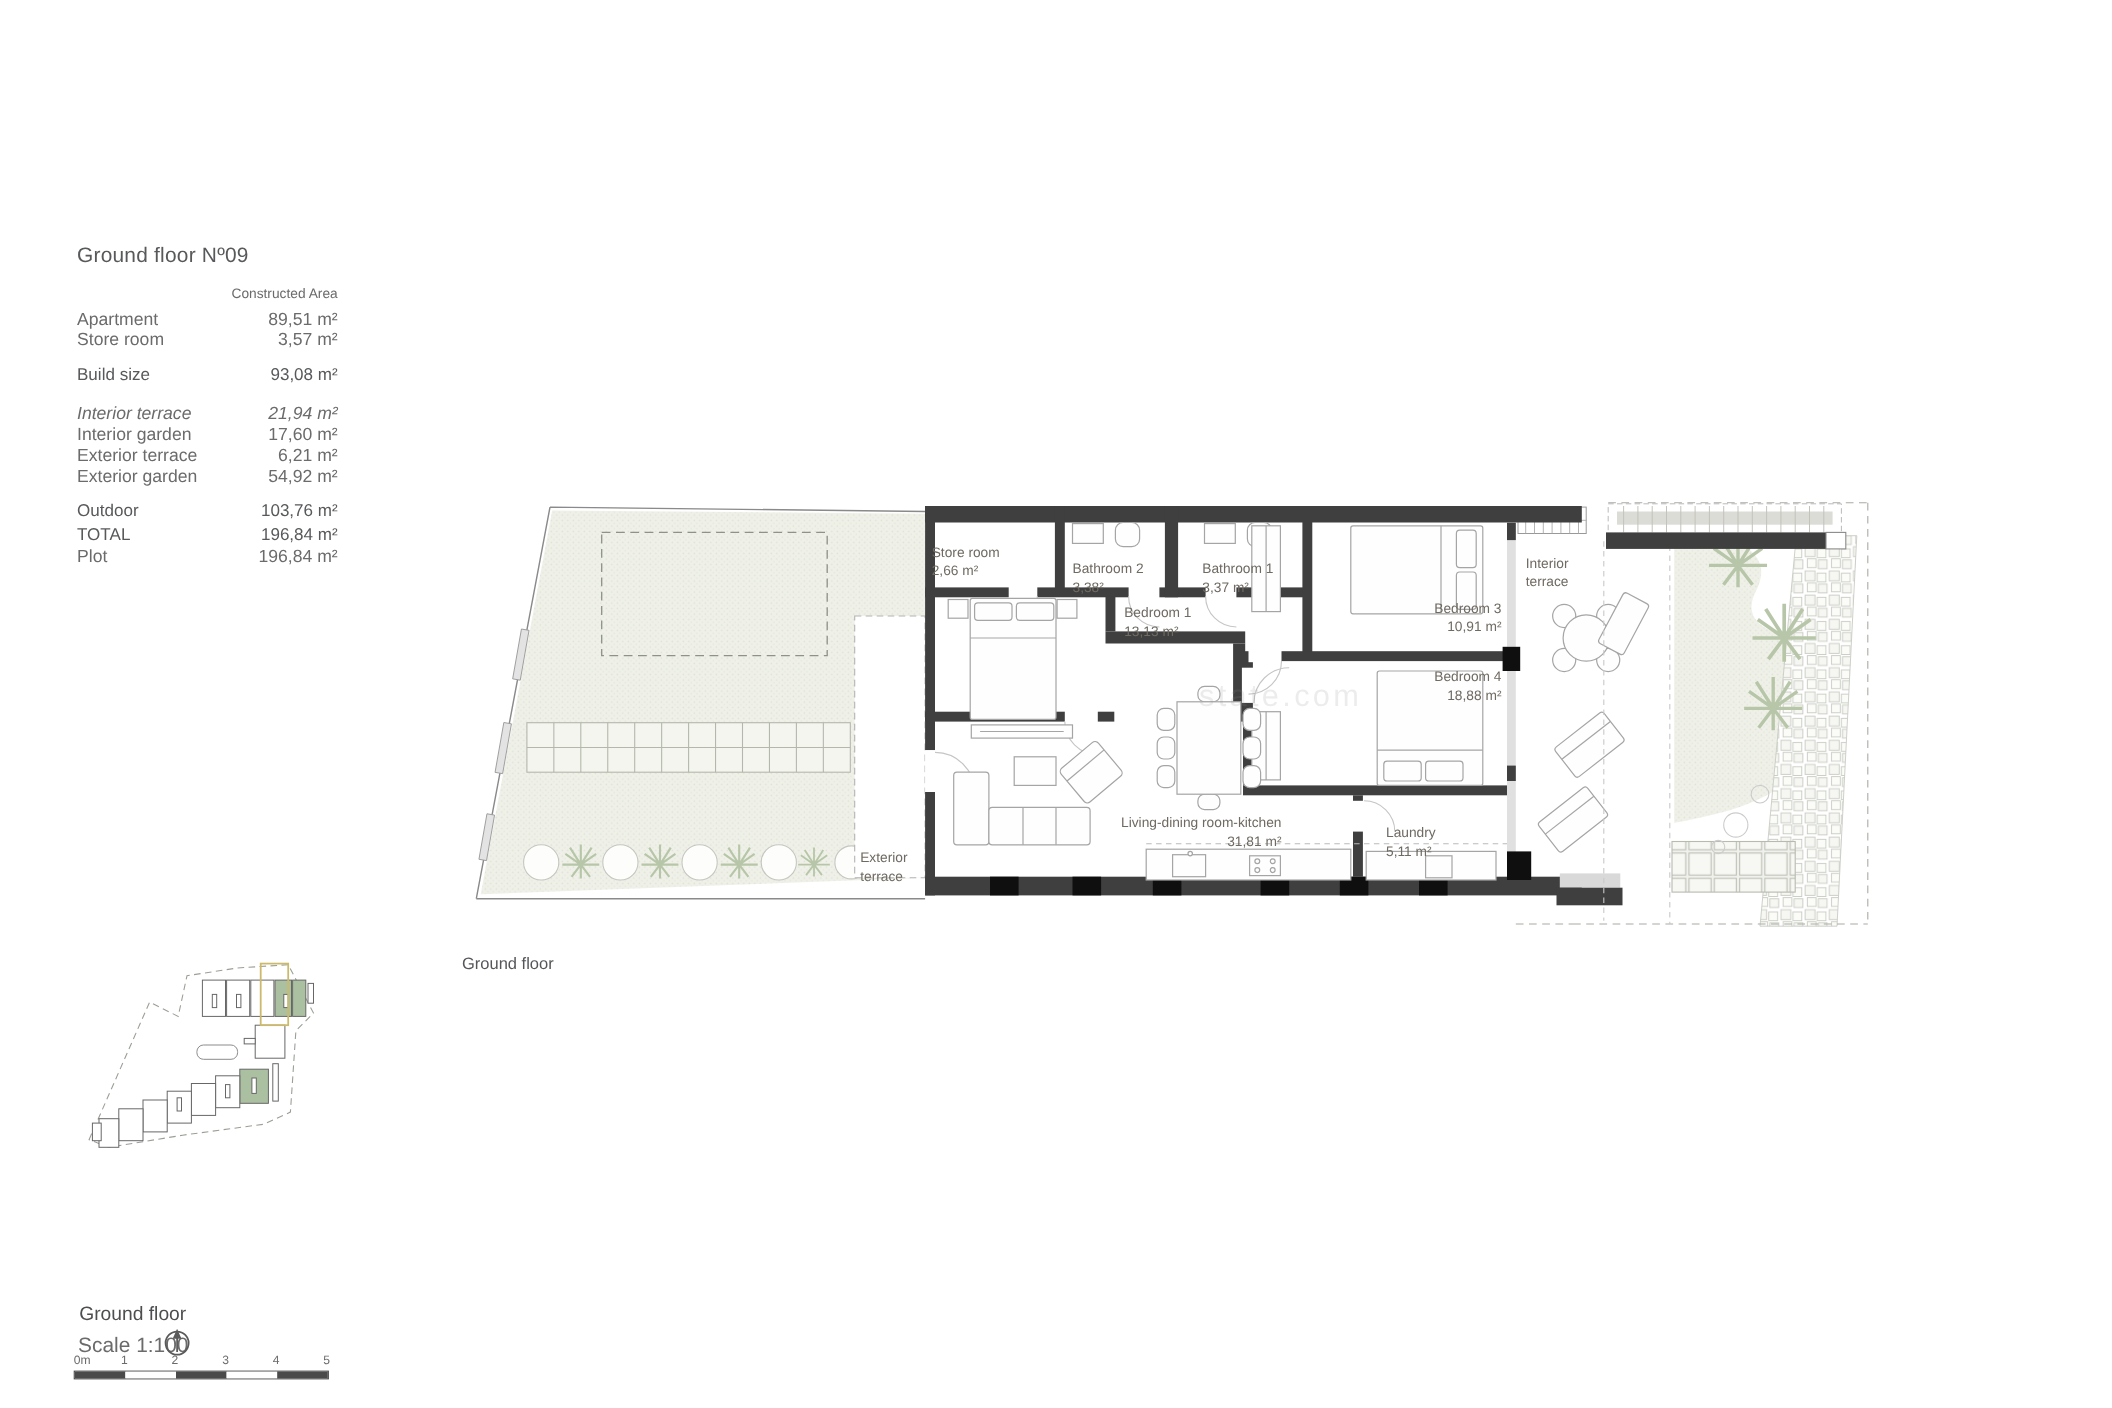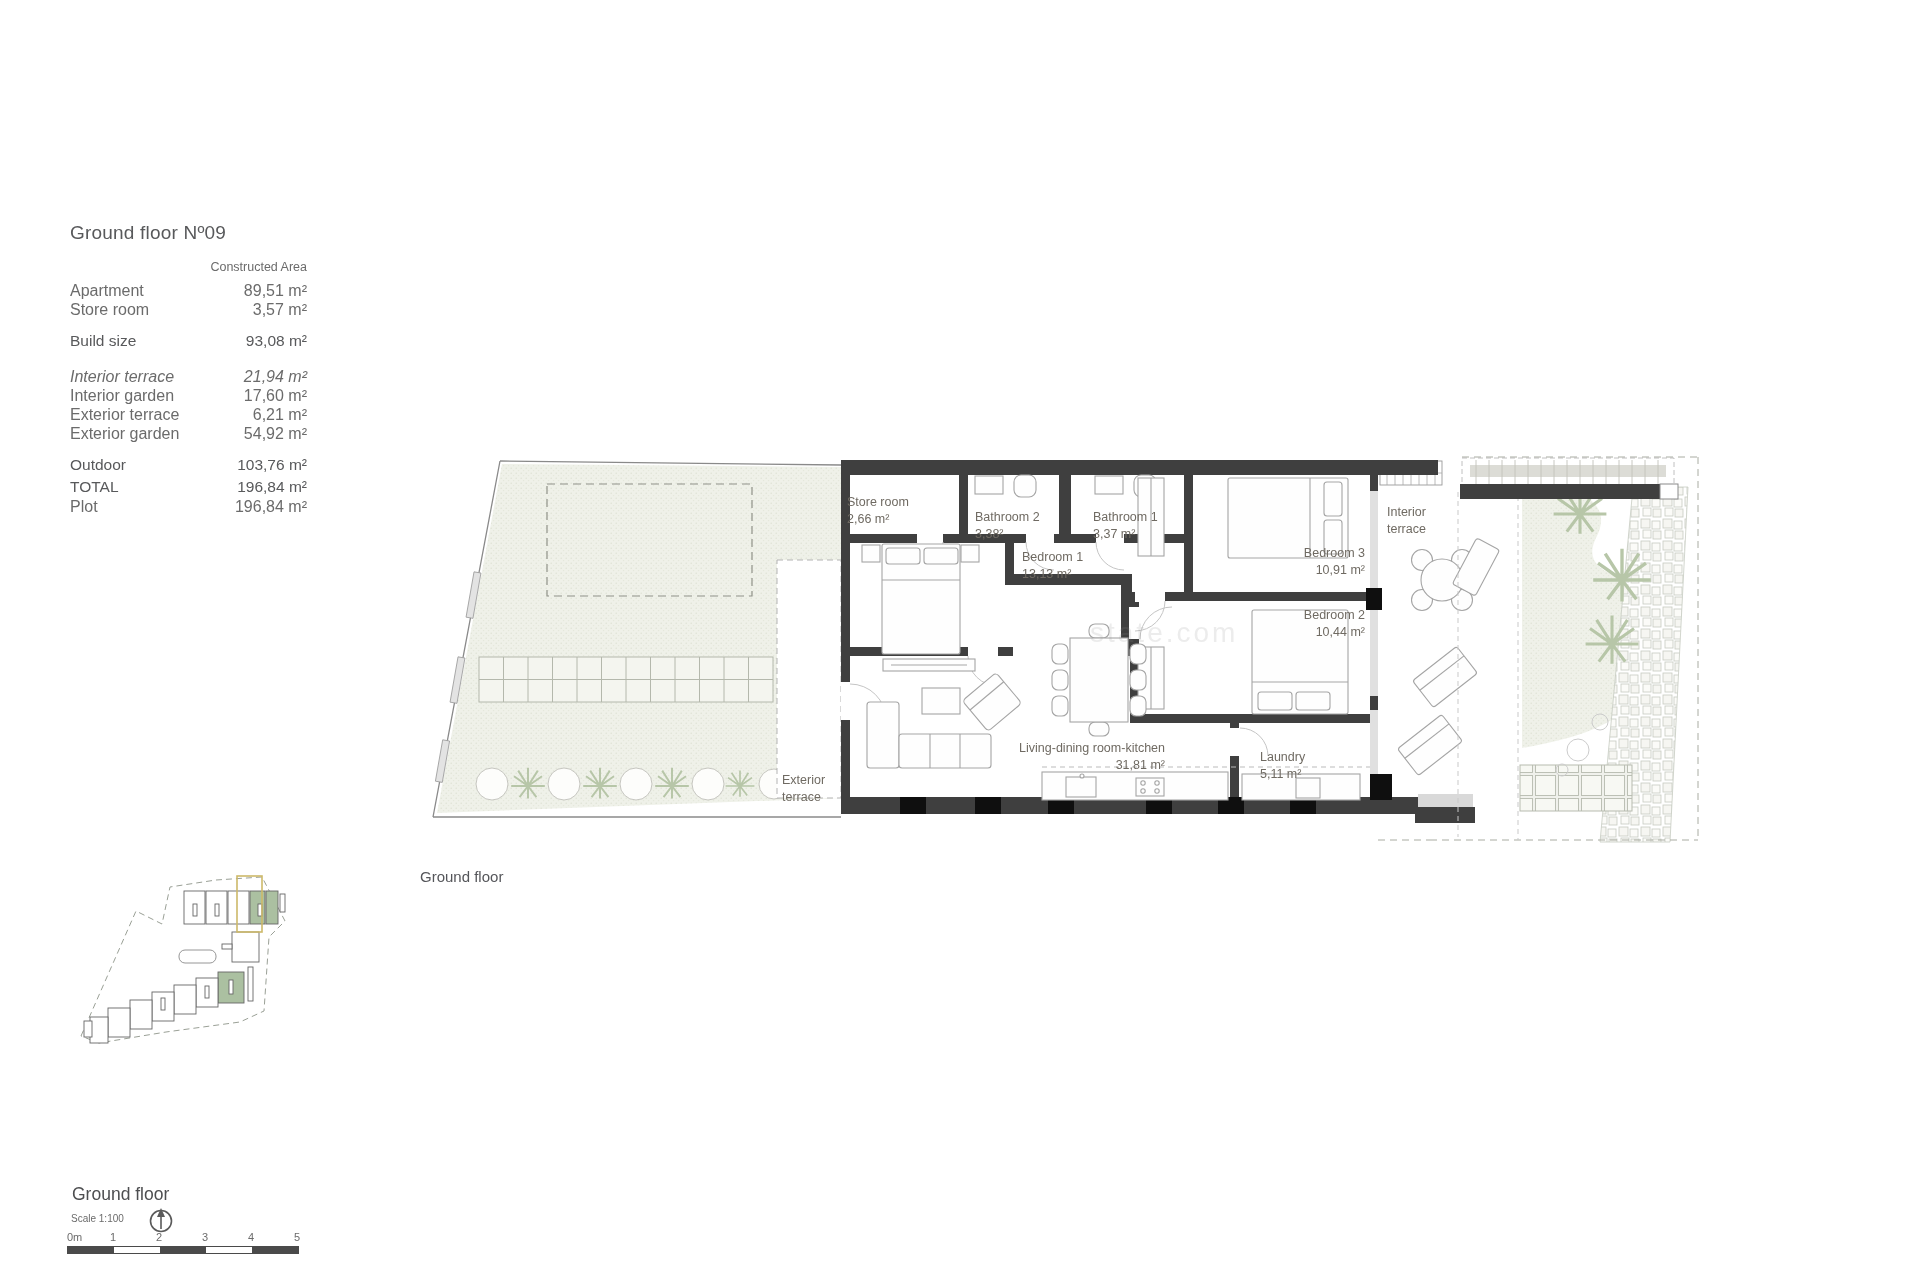--- a/index.html
+++ b/index.html
@@ -18,21 +18,21 @@
   
   #plan-wrap{left:430px;top:452px;width:1275px;height:400px;}
   #plan-svg{position:absolute;left:0;top:0;}
   .plan-label{position:absolute;font-size:12.5px;line-height:16.5px;color:#6f6a62;pointer-events:none;white-space:nowrap;}
   .plan-label.right{text-align:right;}
   #plan-caption{left:420px;top:868px;font-size:15px;color:#55565a;}
   
   #site-map{left:66px;top:874px;}
   
   #footer-title{left:72px;top:1184px;font-size:17.5px;color:#4d4e50;}
-  #footer-scale{left:71px;top:1213px;font-size:10px;color:#6b6b6b;}
+  #footer-scale{left:71px;top:1213px;font-size:19px;color:#6b6b6b;}
   #north-wrap{left:146px;top:1206px;}
   #scalebar-wrap{left:67px;top:1231px;width:232px;height:26px;}
   .sb-label{position:absolute;top:0;font-size:11px;color:#6b6b6b;transform:translateX(-50%);}
   .sb-label.zero{transform:none;}
   #scalebar{position:absolute;left:0;top:15px;width:230px;height:6px;border:1px solid #4a4a4a;display:flex;}
   .sb-seg{flex:1;}
   .sb-seg.dark{background:#4a4a4a;}
   .sb-seg.light{background:#ffffff;}
 </style>
 </head>
@@ -337,22 +337,22 @@
   </div>
   <div class="plan-label" style="left:592px;top:97px;">
     <div>Bedroom 1</div>
       <div>13,13 m²</div>
   </div>
   <div class="plan-label right" style="left:805px;top:93px;width:130px;">
     <div>Bedroom 3</div>
       <div>10,91 m²</div>
   </div>
   <div class="plan-label right" style="left:805px;top:155px;width:130px;">
-    <div>Bedroom 2</div>
-      <div>10,44 m²</div>
+    <div>Bedroom 4</div>
+      <div>18,88 m²</div>
   </div>
   <div class="plan-label right" style="left:535px;top:288px;width:200px;">
     <div>Living-dining room-kitchen</div>
       <div>31,81 m²</div>
   </div>
   <div class="plan-label" style="left:830px;top:297px;">
     <div>Laundry</div>
       <div>5,11 m²</div>
   </div>
   <div class="plan-label" style="left:957px;top:52px;">

